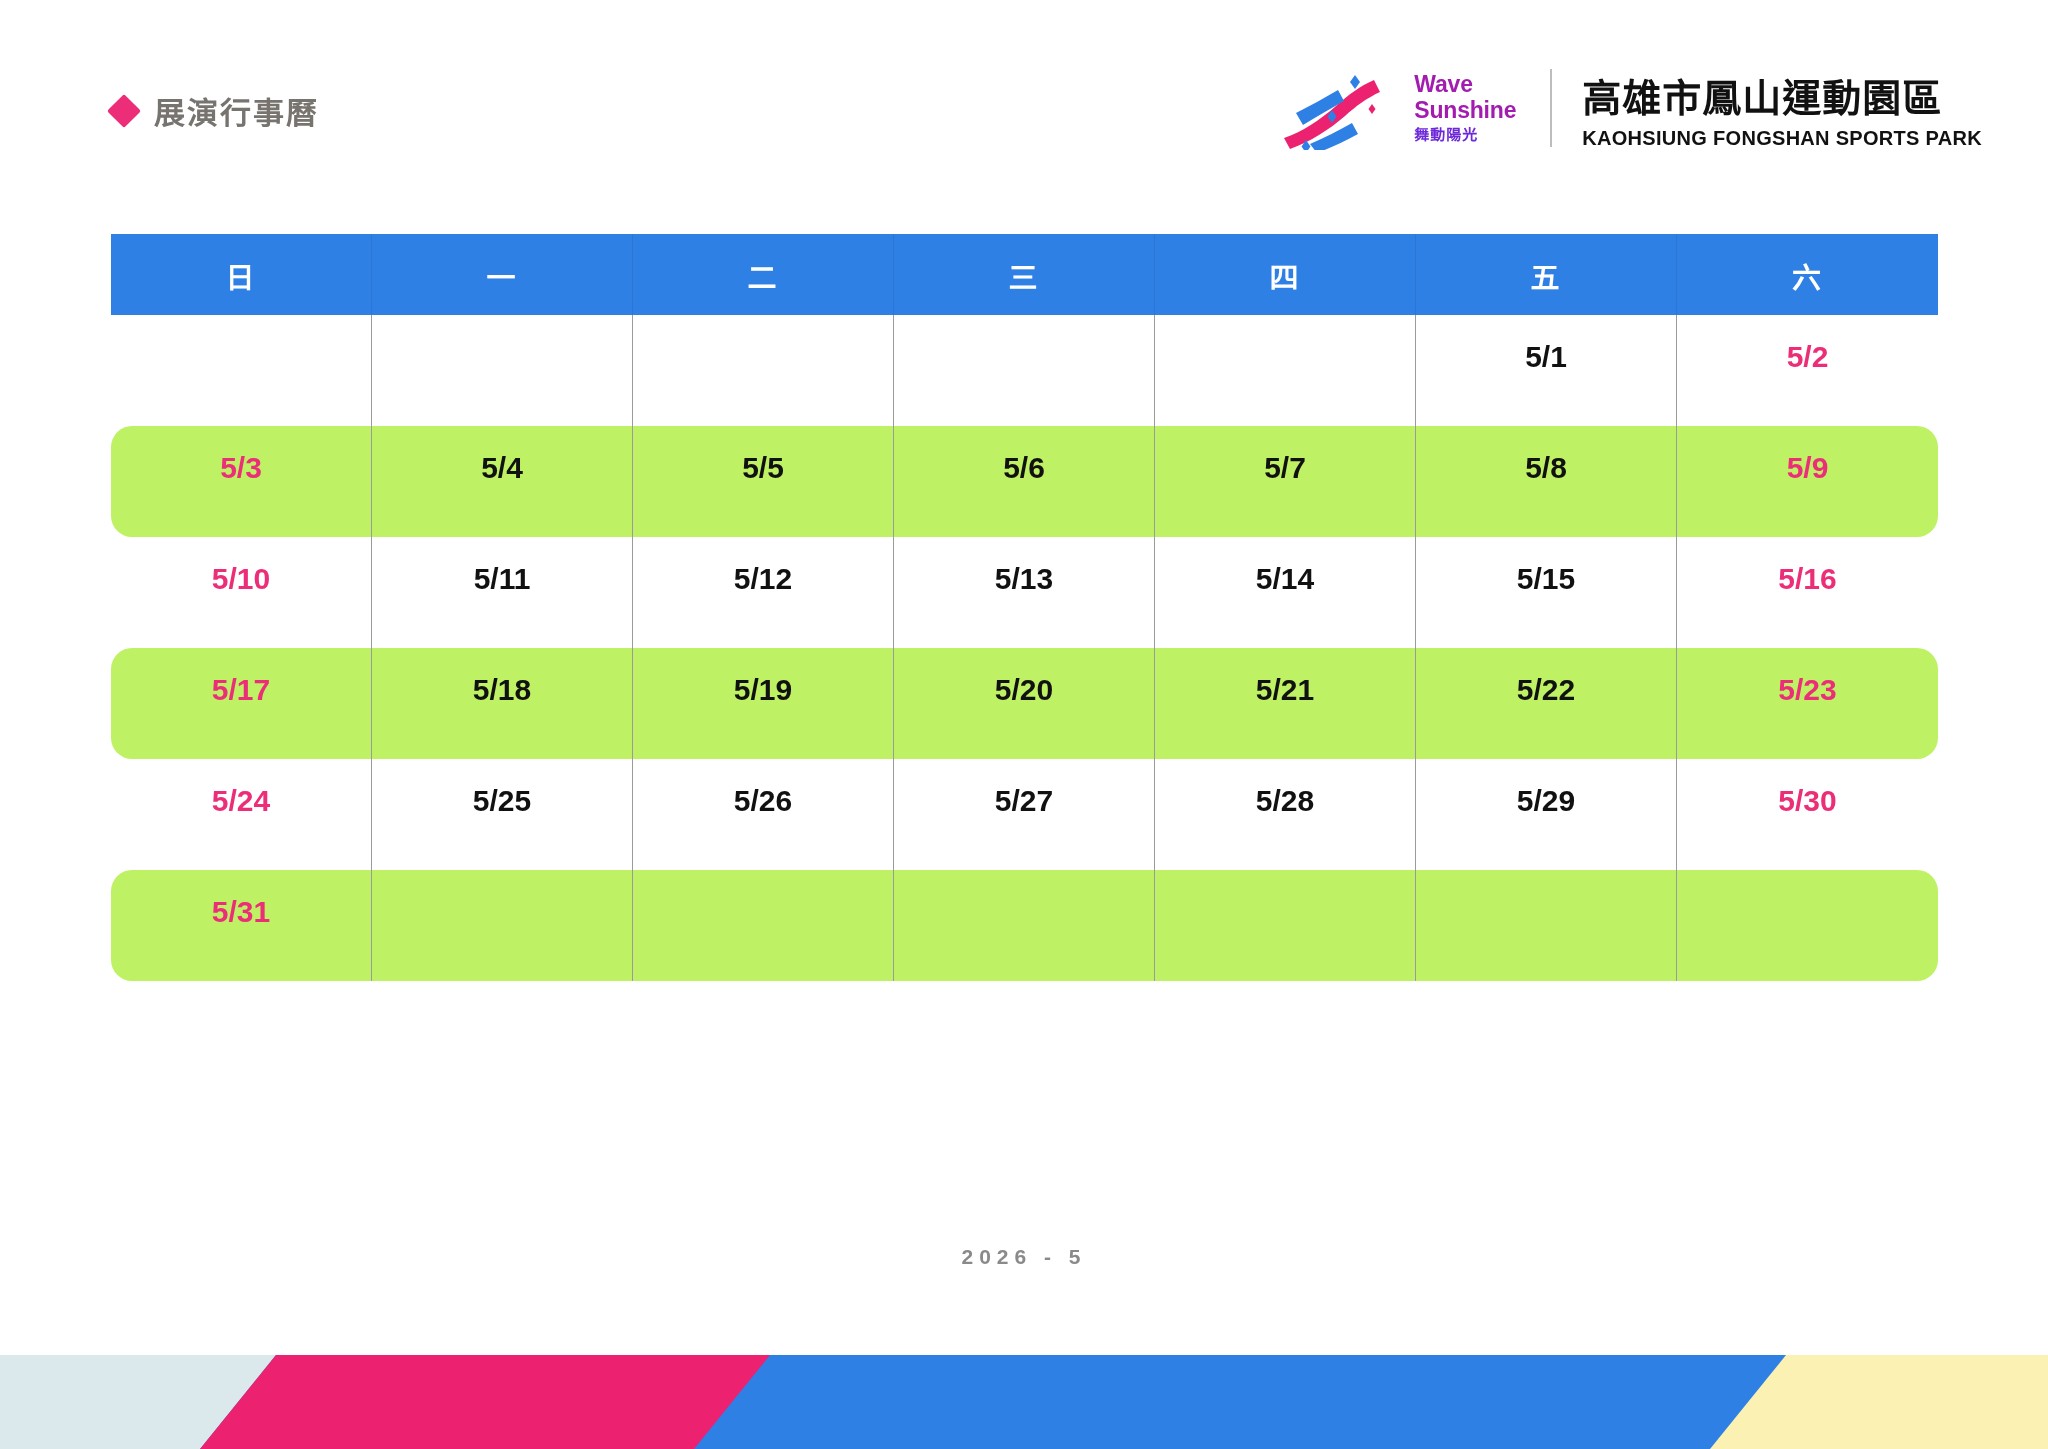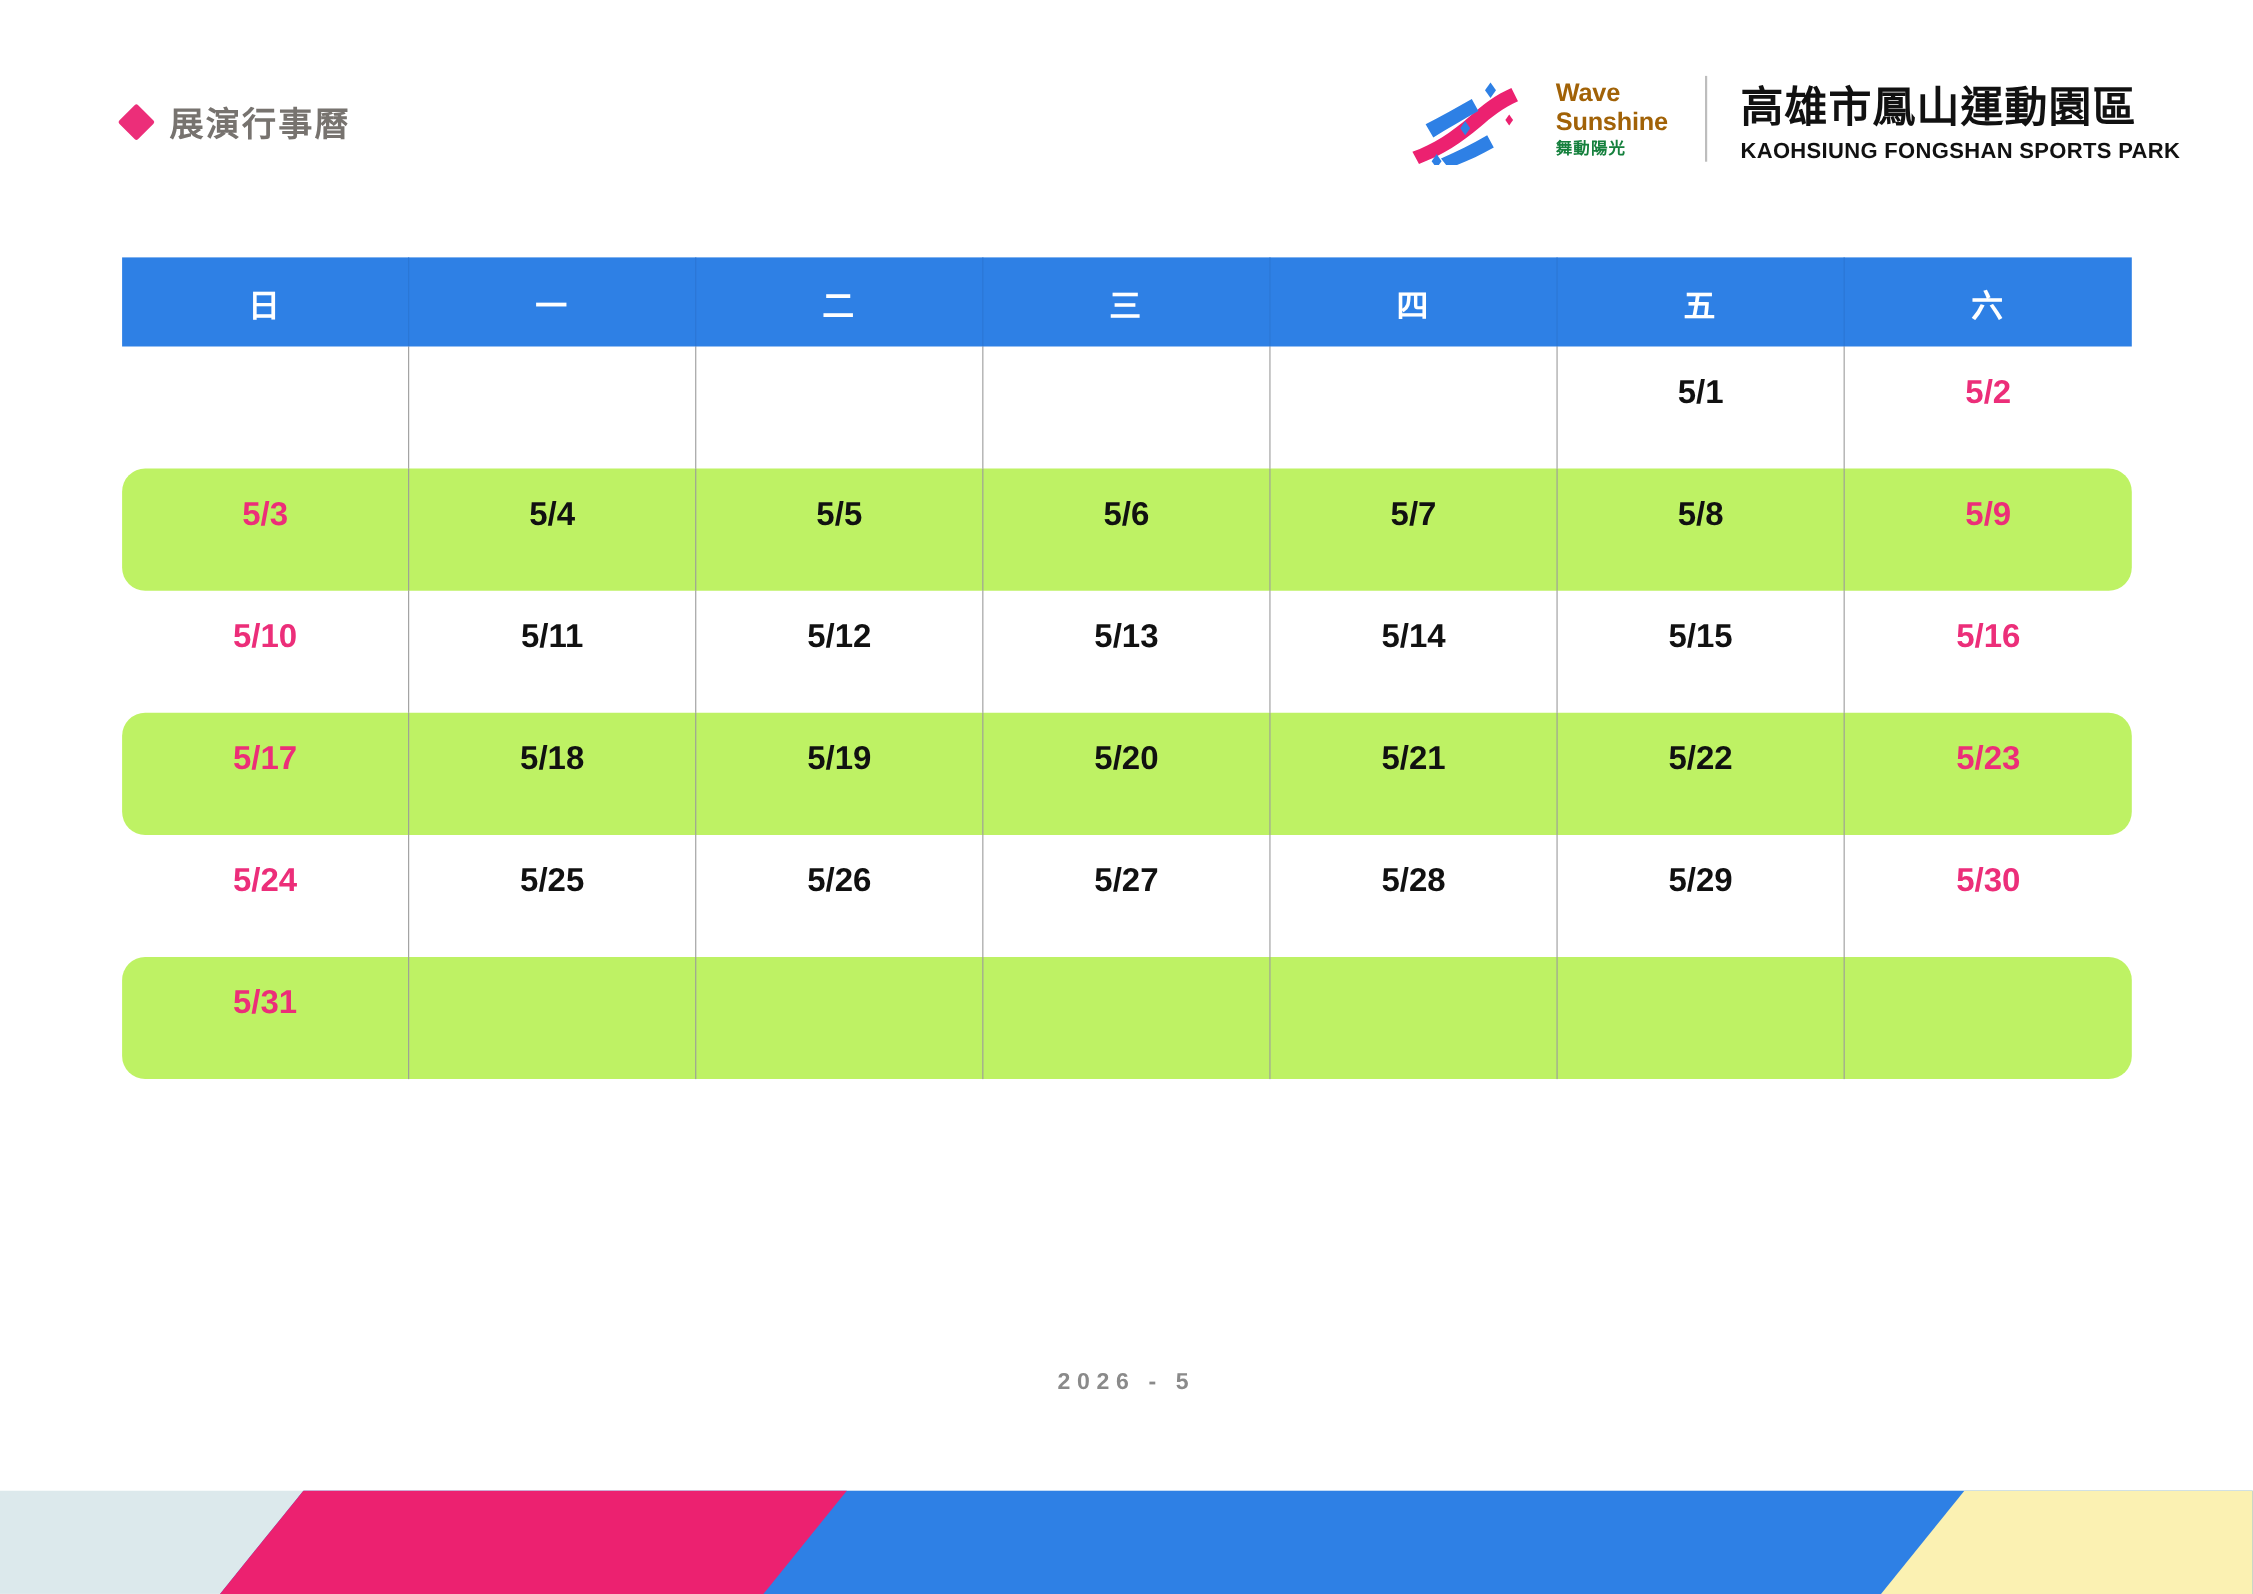--- a/index.html
+++ b/index.html
@@ -63,28 +63,28 @@
   .brand-wordmark {
     margin-left: 6px;
     display: flex;
     flex-direction: column;
     justify-content: center;
     height: 84px;
   }
   .brand-en {
     font-size: 23px;
     font-weight: bold;
-    color: #a16207;
+    color: #a21caf;
     line-height: 1.12;
     letter-spacing: -0.2px;
   }
   .brand-zh-small {
     font-size: 15px;
     font-weight: bold;
-    color: #15803d;
+    color: #6d28d9;
     margin-top: 0;
     letter-spacing: 1px;
   }
   .brand-divider {
     width: 2px;
     height: 78px;
     background: #bdbdbd;
     margin: 0 30px 0 34px;
     flex: 0 0 auto;
   }

